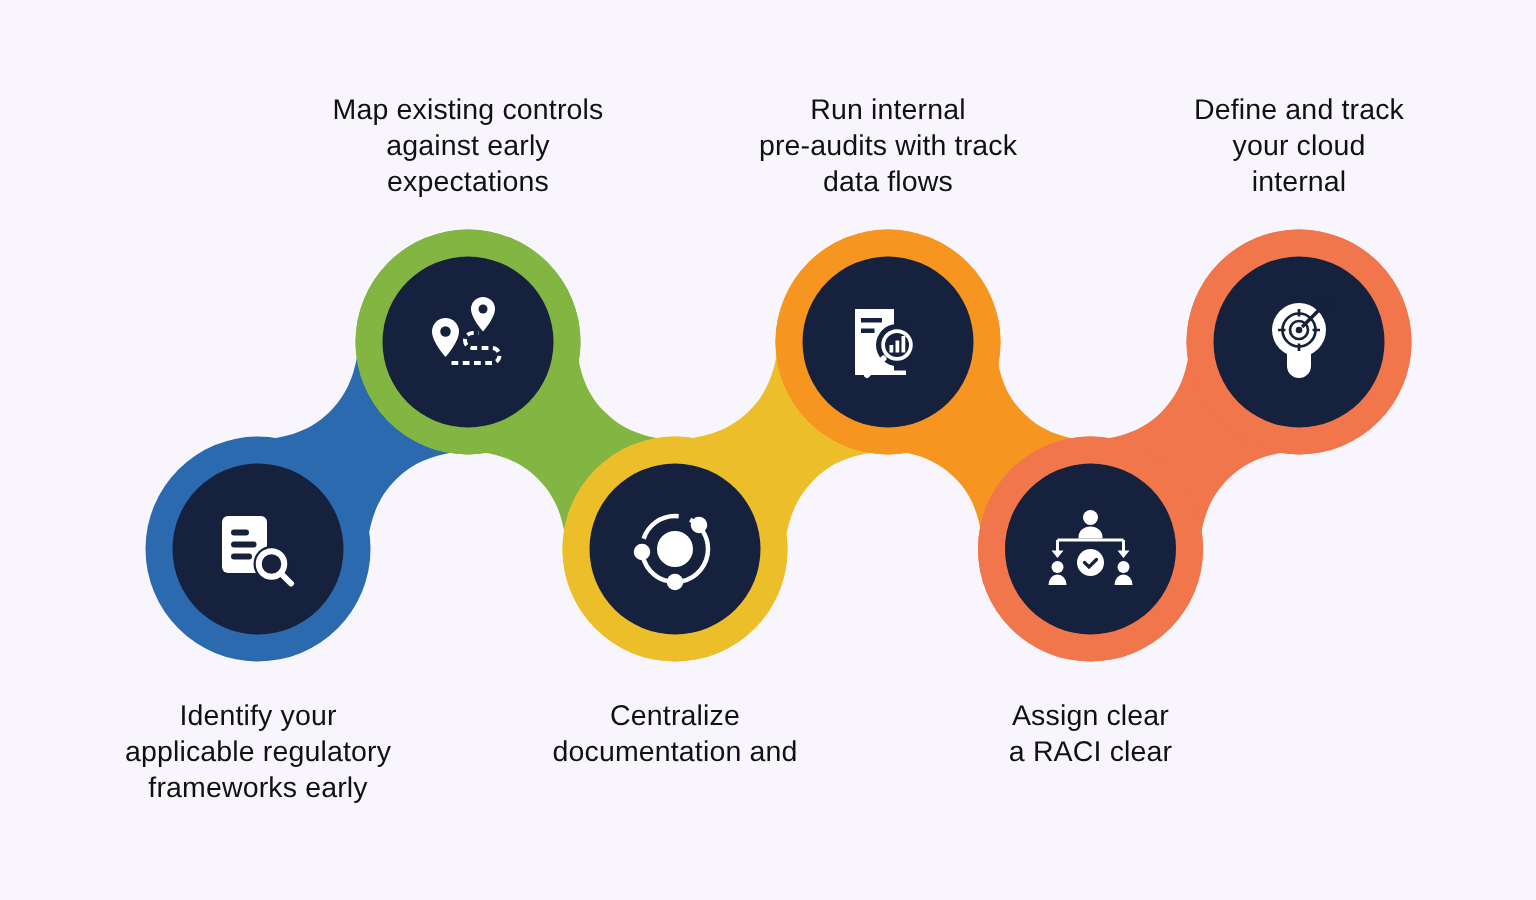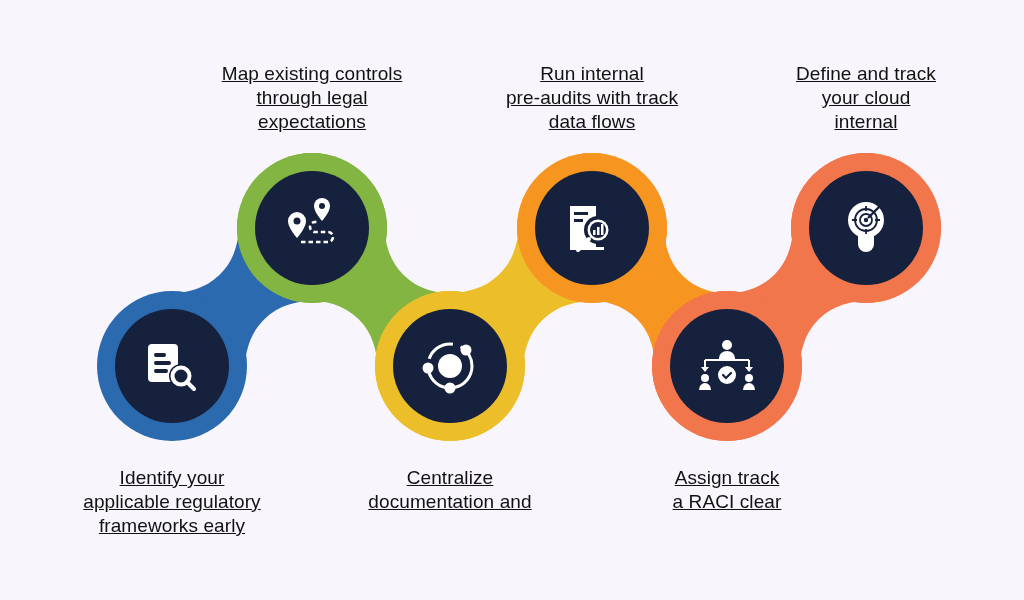--- a/index.html
+++ b/index.html
@@ -13,21 +13,21 @@
   .label {
     position: absolute;
     width: 240px;
     text-align: center;
     font-size: 19px;
     line-height: 24px;
     color: #111111;
     font-weight: 500;
     letter-spacing: 0.1px;
   }
-  .label span { display: block; text-decoration: underline; }
+  .label span { display: block; }
 </style>
 </head>
 <body>
 
 <svg id="diagram" xmlns="http://www.w3.org/2000/svg" width="1024" height="600" viewBox="0 0 1024 600">
   <defs>
 
     <g id="ico-doc-search">
       <rect x="-24" y="-22" width="30" height="38" rx="4" fill="#fff"></rect>
       <rect x="-18" y="-13" width="12" height="4" rx="2" fill="#16213d"></rect>
@@ -171,34 +171,34 @@
 </svg>
 
 <div id="labels">
     <div class="label" style="left: 52px; top: 466px;">
       <span>Identify your</span>
       <span>applicable regulatory</span>
       <span>frameworks early</span>
     </div>
     <div class="label" style="left: 192px; top: 62px;">
       <span>Map existing controls</span>
-      <span>through legal</span>
+      <span>against early</span>
       <span>expectations</span>
     </div>
     <div class="label" style="left: 330px; top: 466px;">
       <span>Centralize</span>
       <span>documentation and</span>
     </div>
     <div class="label" style="left: 472px; top: 62px;">
       <span>Run internal</span>
       <span>pre-audits with track</span>
       <span>data flows</span>
     </div>
     <div class="label" style="left: 607px; top: 466px;">
-      <span>Assign track</span>
+      <span>Assign clear</span>
       <span>a RACI clear</span>
     </div>
     <div class="label" style="left: 746px; top: 62px;">
       <span>Define and track</span>
       <span>your cloud</span>
       <span>internal</span>
     </div>
   </div>
 
 </body></html>

